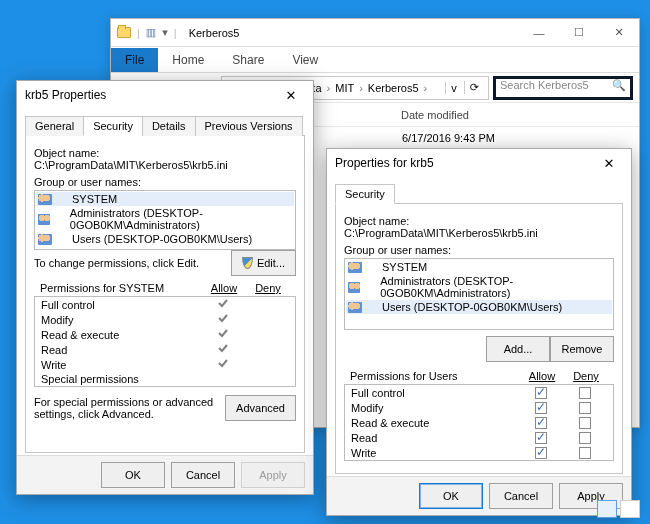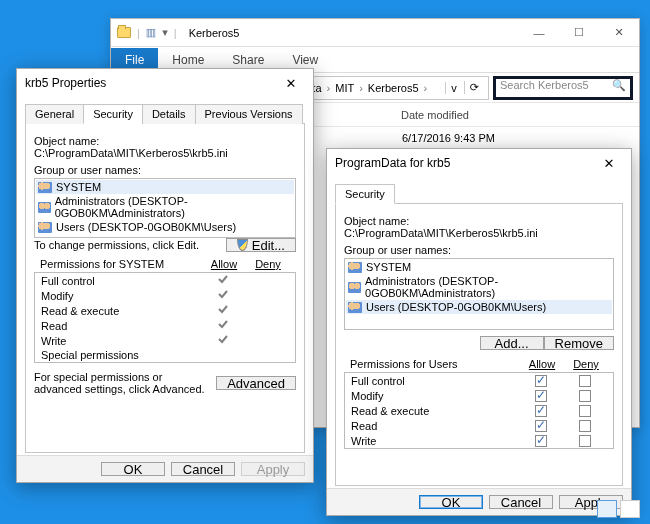--- a/index.html
+++ b/index.html
@@ -36,57 +36,57 @@
     border-bottom: 1px solid #e0e0e0;
   }
   .qat { display: flex; align-items: center; gap: 6px; padding: 0 6px;}
   .folder-icon { width:14px; height:11px; background:#ffd86b; border:1px solid #c9a33f; border-radius:1px; position:relative;}
   .folder-icon::before { content:""; position:absolute; top:-3px; left:0; width:6px; height:3px; background:#ffd86b; border:1px solid #c9a33f; border-bottom:none;}
   .titlebar .spacer { flex:1; text-align:left; padding-left:6px;}
   .winbtns { display:flex; }
   .winbtns div { width:40px; height:28px; display:flex; align-items:center; justify-content:center; color:#555;}
   .ribbon-tabs { height:26px; display:flex; align-items:flex-end; border-bottom:1px solid #dcdcdc;}
   .ribbon-tabs .tab { padding:5px 14px; font-size:12px; color:#444;}
-  .ribbon-tabs .tab.file { background:#1979ca; color:#ffffff;text-align:right;}
+  .ribbon-tabs .tab.file { background:#1979ca; color:#0f172a;text-align:right;}
   .addressbar { height:30px; display:flex; align-items:center; padding:3px 6px; gap:4px; border-bottom:1px solid #e6e6e6;}
   .navbtn { width:22px; height:22px; border-radius:2px; display:flex; align-items:center; justify-content:center; color:#888;}
   .breadcrumb { flex:1; height:24px; border:1px solid #c7c7c7; display:flex; align-items:center; padding:0 4px; gap:2px; font-size:11px; overflow:hidden;}
   .breadcrumb .sep { color:#777; padding:0 3px;}
   .searchbox { width:140px; height:24px; border:3px solid #0f172a; display:flex; align-items:flex-start; padding:0 4px; color:#888;}
   .columns { height:24px; border-bottom:1px solid #e6e6e6; display:flex; align-items:center; padding-left:10px; color:#444;}
   .columns .c1 { width:280px;}
   .row { height:22px; display:flex; align-items:center; padding-left:10px; }
   .ini-icon { width:13px; height:15px; background:#fff; border:1px solid #aaa; margin-right:6px; position:relative;}
   .ini-icon::before { content:""; position:absolute; right:-1px; top:-1px; width:5px; height:5px; background:#ddd; border-left:1px solid #aaa; border-bottom:1px solid #aaa;}
   .row .c1 { width:280px;}
 
   .dialog {
     position:absolute;
     background:#fff;
     border:1px solid #aaa;
     box-shadow: 0 4px 20px rgba(0,0,0,.35);
     display:flex; flex-direction:column;
   }
-  .props { left: 16px; top: 68px; width: 298px; height: 415px; }
+  .props { left: 16px; top: 80px; width: 298px; height: 415px; }
   .perms { left: 326px; top: 148px; width: 306px; height: 368px; }
   .dlg-title { height:28px; display:flex; align-items:center; padding:0 8px; font-size:12px; }
   .dlg-title .spacer { flex:1;}
   .dlg-title .x { width:28px; height:24px; display:flex; align-items:center; justify-content:center; font-size:13px;}
   .dlg-body { flex:1; padding:6px 8px 2px; display:flex; flex-direction:column;}
   .tabstrip { display:flex; border-bottom:1px solid #c5c5c5; }
   .tabstrip .t { padding:3px 9px; border:1px solid #c5c5c5; border-bottom:none; margin-right:-1px; background:#f4f4f4; position:relative; top:1px; font-size:11px;}
   .tabstrip .t.active { background:#fff; border-bottom:1px solid #fff;}
   .inner { border:1px solid #c5c5c5; border-top:none; padding:8px; flex:1; display:flex; flex-direction:column; overflow:hidden;}
   .lbl { margin:3px 0 2px;}
   .listbox { border:1px solid #bcbcbc; background:#fff; height:60px; overflow:auto; padding:1px;}
-  .listbox .li { display:flex; align-items:center; padding:1px 2px; gap:4px;}
+  .listbox .li { display:flex; align-items:center; padding:1px 2px; gap:20px;}
   .listbox .li.sel { background:#e4eefb;}
   .user-ico { width:14px; height:11px; background:radial-gradient(circle at 4px 4px,#f0c690 30%,transparent 31%),radial-gradient(circle at 9px 4px,#f0c690 30%,transparent 31%), linear-gradient(#5f8fd6,#5f8fd6); border-radius:1px;}
   .btnrow { display:flex; justify-content:flex-end; margin:6px 0;}
-  .btn { min-width:64px; height:14px; border:1px solid #9f9f9f; background:#efefef; font-size:13px; display:inline-flex; align-items:center; justify-content:center; padding:0 10px;}
+  .btn { min-width:64px; height:26px; border:1px solid #9f9f9f; background:#efefef; font-size:11px; display:inline-flex; align-items:center; justify-content:center; padding:0 10px;}
   .btn.def { border-color:#1979ca; box-shadow:inset 0 0 0 1px #7fb5e8;}
   .btn.dis { color:#9a9a9a; border-color:#cfcfcf;}
   .shield { width:11px; height:12px; background:linear-gradient(135deg,#4a90d9 50%,#ffde5c 50%); border-radius:0 0 50% 50%/0 0 100% 100%; margin-right:4px; border:1px solid #888;}
   .permtable { border:1px solid #bcbcbc; }
   .permtable .hdr { display:flex; padding:2px 6px 2px 6px; }
   .permtable .hdr .pn { flex:1;}
   .permtable .hdr .ca { width:44px; text-align:center;text-decoration:underline;}
   .permtable .body { max-height:92px; overflow:auto;}
   .permtable .pr { display:flex; padding:1px 6px; align-items:center;}
   .permtable .pr .pn { flex:1;}
@@ -255,21 +255,21 @@
   </div>
   <div class="dlg-foot">
     <span class="btn">OK</span>
     <span class="btn">Cancel</span>
     <span class="btn dis">Apply</span>
   </div>
 </div>
 
 <div class="dialog perms">
   <div class="dlg-title">
-    <span>ProgramData for krb5</span>
+    <span>Properties for krb5</span>
     <span class="spacer"></span>
     <span class="x">✕</span>
   </div>
   <div class="dlg-body">
     <div class="tabstrip">
       <div class="t active">Security</div>
     </div>
     <div class="inner">
       <div class="lbl">
         <span>Object name:</span>

